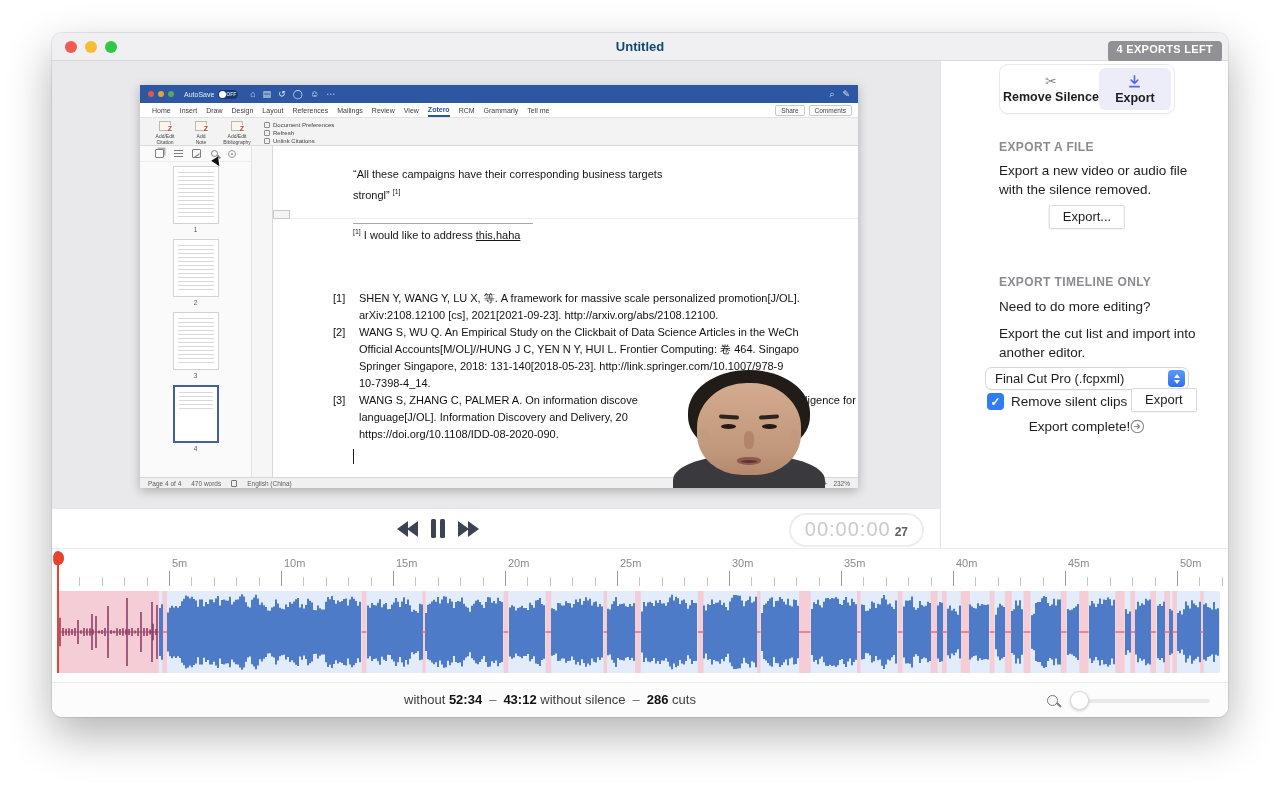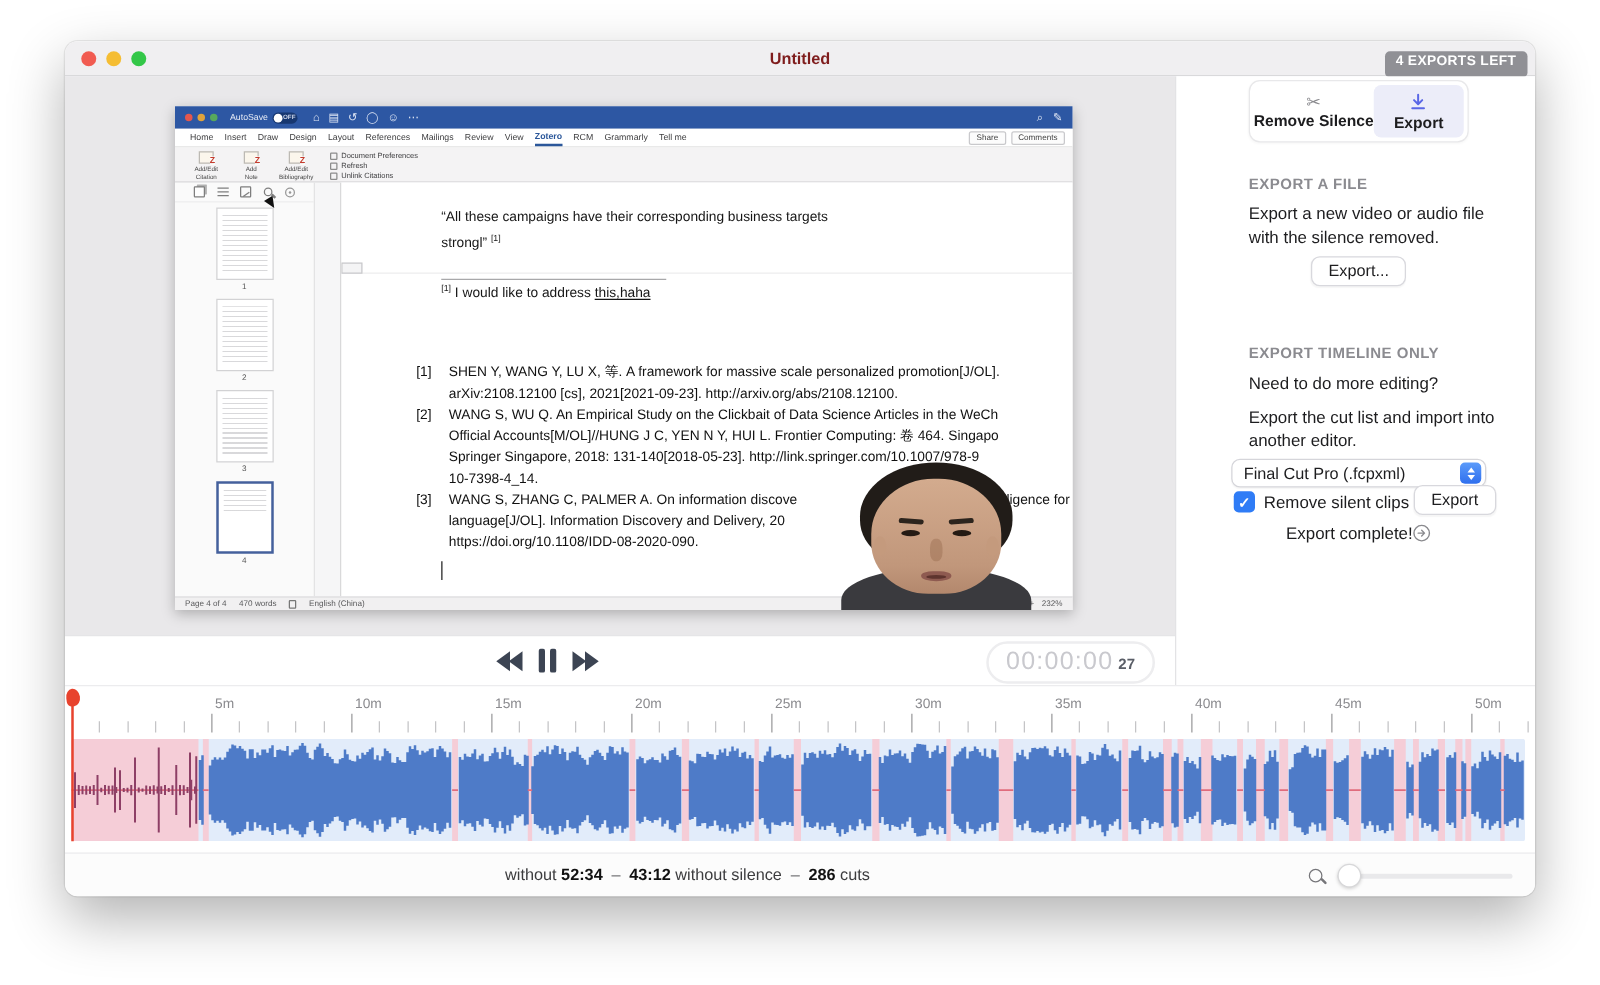--- a/index.html
+++ b/index.html
@@ -8,21 +8,21 @@
 
   
   .app-window { position:absolute; left:52px; top:33px; width:1176px; height:684px;
     background:#fff; border-radius:10px; overflow:hidden;
     box-shadow:0 18px 45px rgba(0,0,0,.30), 0 0 0 1px rgba(0,0,0,.08); }
 
   .titlebar { position:relative; height:28px; background:#f0eff1; border-bottom:1px solid #d9d9db; }
   .traffic { position:absolute; top:8px; left:13px; display:flex; gap:8px; }
   .light { width:12px; height:12px; border-radius:50%; }
   .light.red{ background:#f15b51; } .light.yellow{ background:#f5bd33; } .light.green{ background:#33c748; }
-  .win-title { position:absolute; left:0; right:0; top:6px; text-align:center; font-size:13px; font-weight:700; color:#7f1d1d; }
+  .win-title { position:absolute; left:0; right:0; top:6px; text-align:center; font-size:13px; font-weight:700; color:#0c4a6e; }
   .exports-badge { position:absolute; top:8px; right:6px; background:#909095; color:#fff; font-size:11px;
     font-weight:700; letter-spacing:.3px; padding:2px 9px 7px; border-radius:4px;margin-left:10px; }
 
   
   .content-row { display:flex; height:487px; }
   .left-col { width:888px; display:flex; flex-direction:column; }
   .video-stage { position:relative; height:447px; background:#e9e8ea; }
   .transport-row { position:relative; height:40px; background:#fff; border-top:1px solid #e5e5e7; }
 
   
@@ -41,21 +41,21 @@
   
   .right-panel { position:relative; width:288px; background:#fff; border-left:1px solid #e3e3e5; }
   .seg-card { position:absolute; left:58px; top:3px; width:176px; height:50px; background:#fff;
     border:1px solid #e8e8ea; border-radius:9px; display:flex; padding:3px; box-shadow:0 1px 2px rgba(0,0,0,.03); }
   .seg { flex:1; border-radius:6px; display:flex; flex-direction:column; align-items:center; justify-content:center; gap:2px; cursor:pointer; }
   .seg.active { background:#ecedf9; }
   .seg-label { font-size:12.5px; font-weight:700; color:#1d1d1f; white-space:nowrap; }
   .scissors { font-size:14px; color:#8a8a8e; line-height:13px; }
   .panel-h { position:absolute; left:58px; font-size:12px; font-weight:700; color:#8b8b90; letter-spacing:.4px; }
   .panel-p { position:absolute; left:58px; font-size:13.5px; color:#1d1d1f; line-height:19px; }
-  .btn { background:#fff; border:1px solid #d8d8dd; border-radius:7px; font-size:13px; color:#1d1d1f;
+  .btn { background:#fff; border:1px solid #d8d8dd; border-radius:2px; font-size:13px; color:#1d1d1f;
     padding:3px 13px 4px; box-shadow:0 1px 1px rgba(0,0,0,.04); cursor:pointer; font-family:inherit; }
   .export-file-btn { position:absolute; left:146px; top:144px; transform:translateX(-50%); }
   .format-select { position:absolute; left:44px; top:306px; width:204px; height:23px; border:1px solid #d5d5da;
     border-radius:7px; background:#fff; display:flex; align-items:center; padding-left:9px; cursor:pointer;
     box-shadow:0 1px 1px rgba(0,0,0,.04); }
   .format-label { font-size:13px; color:#1d1d1f; flex:1; }
   .stepper { width:17px; height:17px; margin-right:3px; border-radius:4px;
     background:linear-gradient(#5b9bfa,#2f6fee); display:flex; flex-direction:column; align-items:center; justify-content:center; gap:2px; }
   .chev-up { width:0; height:0; border-left:3.5px solid transparent; border-right:3.5px solid transparent; border-bottom:4px solid #fff; }
   .chev-dn { width:0; height:0; border-left:3.5px solid transparent; border-right:3.5px solid transparent; border-top:4px solid #fff; }

